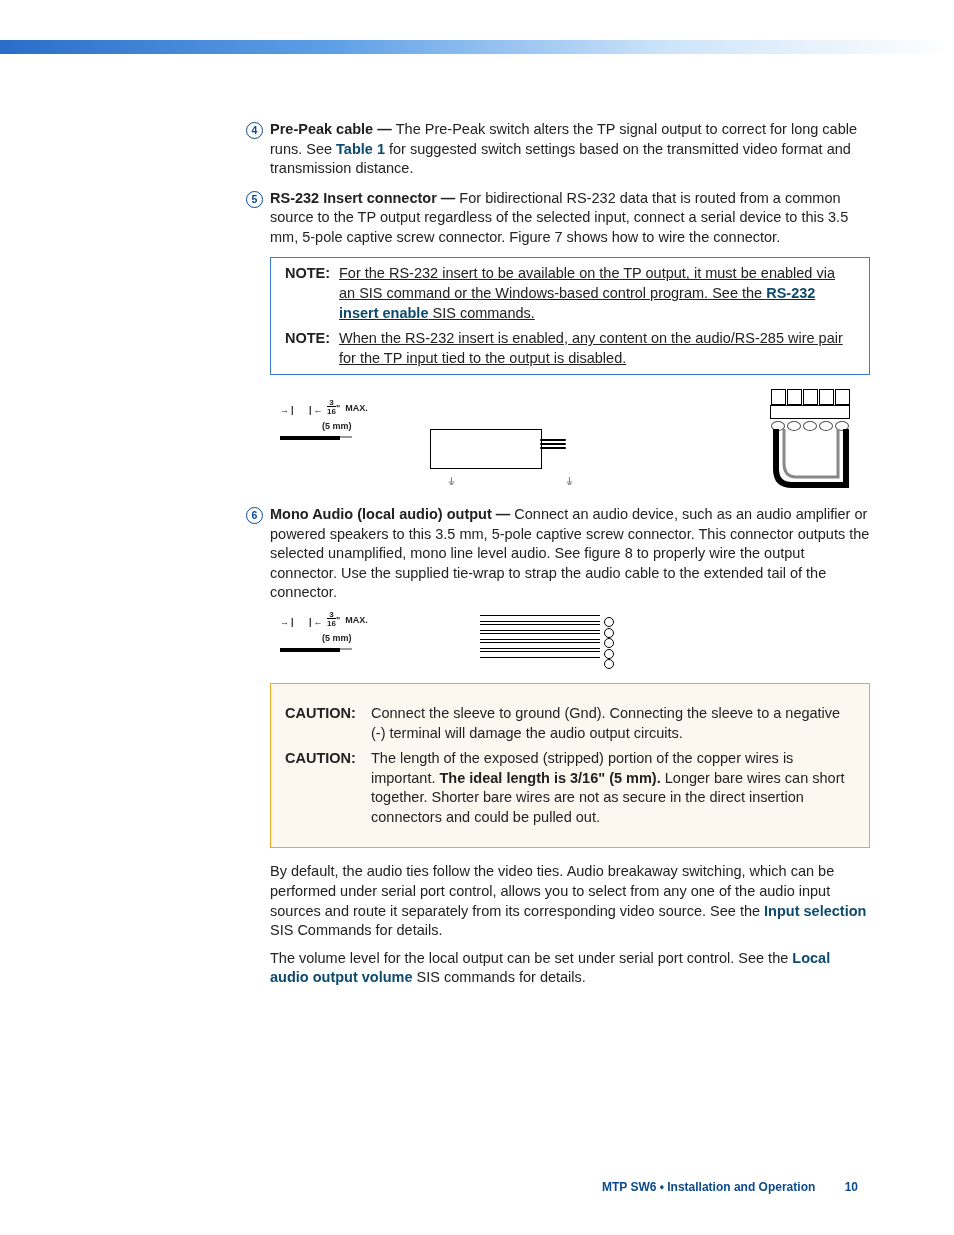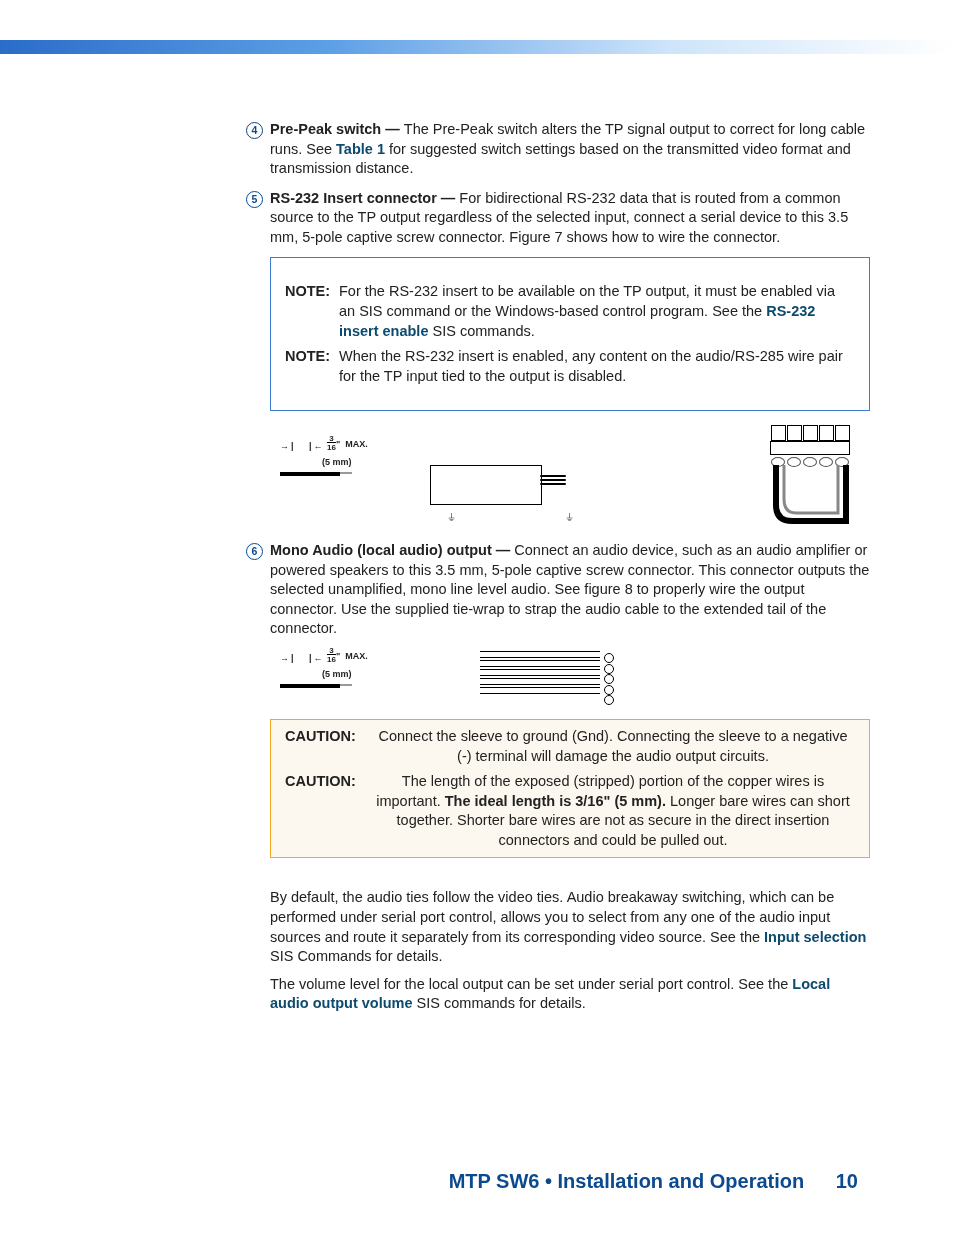--- a/index.html
+++ b/index.html
@@ -55,40 +55,40 @@
   .runhead {
     font-weight: bold;
   }
   .link {
     color: #0c4a6e;
     font-weight: bold;
     cursor: pointer;
   }
   .notebox {
     border: 1px solid #3b7bd3;
-    padding: 24px 14px;
+    padding: 6px 14px;
     margin: 2px 0 14px 0;
+    text-decoration: underline;
   }
   .notebox p, .cautionbox p {
     margin: 0 0 6px 0;
     padding-left: 54px;
     position: relative;
   }
   .notebox .tag, .cautionbox .tag {
     position: absolute;
     left: 0;
     top: 0;
     font-weight: bold;
   }
   .cautionbox {
     border: 1.5px solid #f5a623;
     background: #fdf8ef;
-    padding: 7px 14px;
-    margin: 10px 0 30px 0;
-    text-align: center;
+    padding: 20px 14px;
+    margin: 10px 0 14px 0;
   }
   .cautionbox p {
     padding-left: 86px;
   }
   .figcap {
     margin: 8px 0 16px 0;
   }
   .figref {
     color: #0b4a8f;
     font-weight: bold;
@@ -154,39 +154,39 @@
   }
   .audioconn .screwscol div {
     width:8px; height:8px; border:1px solid #000; border-radius:50%; margin-bottom:0.5px;
   }
   .footer {
     position: absolute;
     bottom: 40px;
     right: 96px;
     color: #0b4a8f;
     font-weight: bold;
-    font-size: 20px;
+    font-size: 12px;
   }
   .footer .pg {
     margin-left: 26px;
   }
   p { margin: 0 0 8px 0; }
 </style>
 </head>
 <body>
 
 <div class="page">
   <div class="topbar"></div>
 
   <div class="content">
 
     <div class="item">
       <div class="circnum">4</div>
       <p>
-        <span class="runhead">Pre-Peak switch — </span><span>The Pre-Peak switch alters the TP signal output to correct for long cable runs.  See </span><span class="link">Table 1</span><span> for suggested switch settings based on the transmitted video format and transmission distance.</span>
+        <span class="runhead">Pre-Peak cable — </span><span>The Pre-Peak switch alters the TP signal output to correct for long cable runs.  See </span><span class="link">Table 1</span><span> for suggested switch settings based on the transmitted video format and transmission distance.</span>
       </p>
     </div>
 
     <div class="item">
       <div class="circnum">5</div>
       <p>
         <span class="runhead">RS-232 Insert connector — </span><span>For bidirectional RS-232 data that is routed from a common source to the TP output regardless of the selected input, connect a serial device to this 3.5 mm, 5-pole captive screw connector.  Figure 7 shows how to wire the connector.</span>
       </p>
     </div>
 

